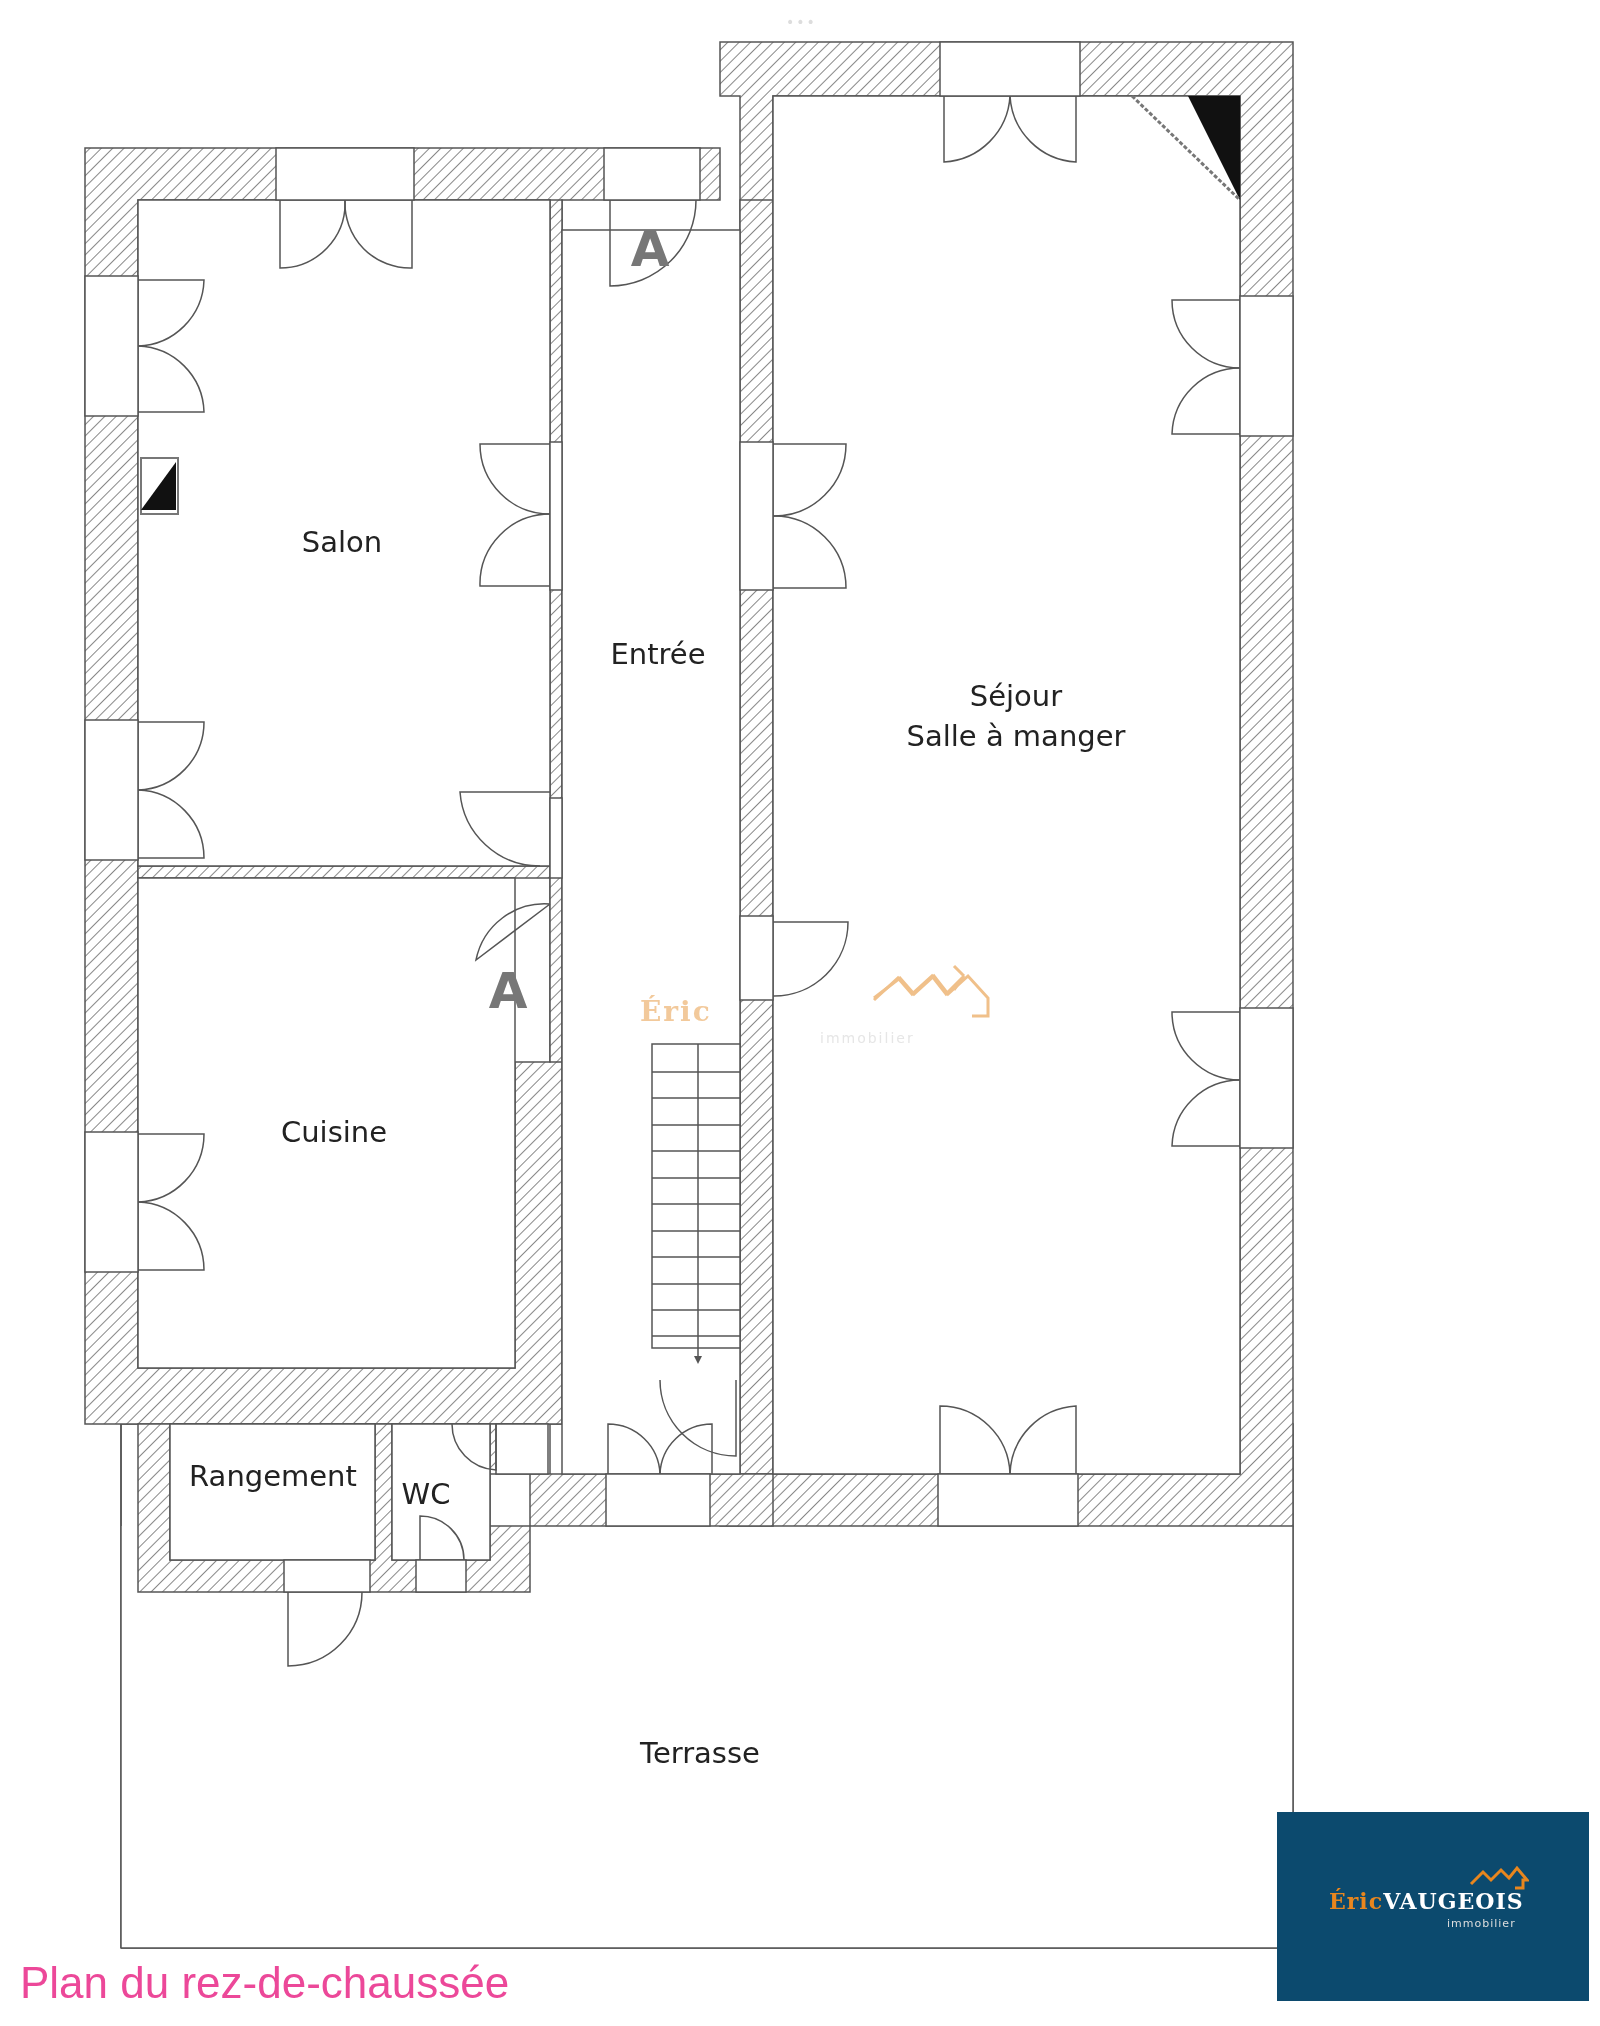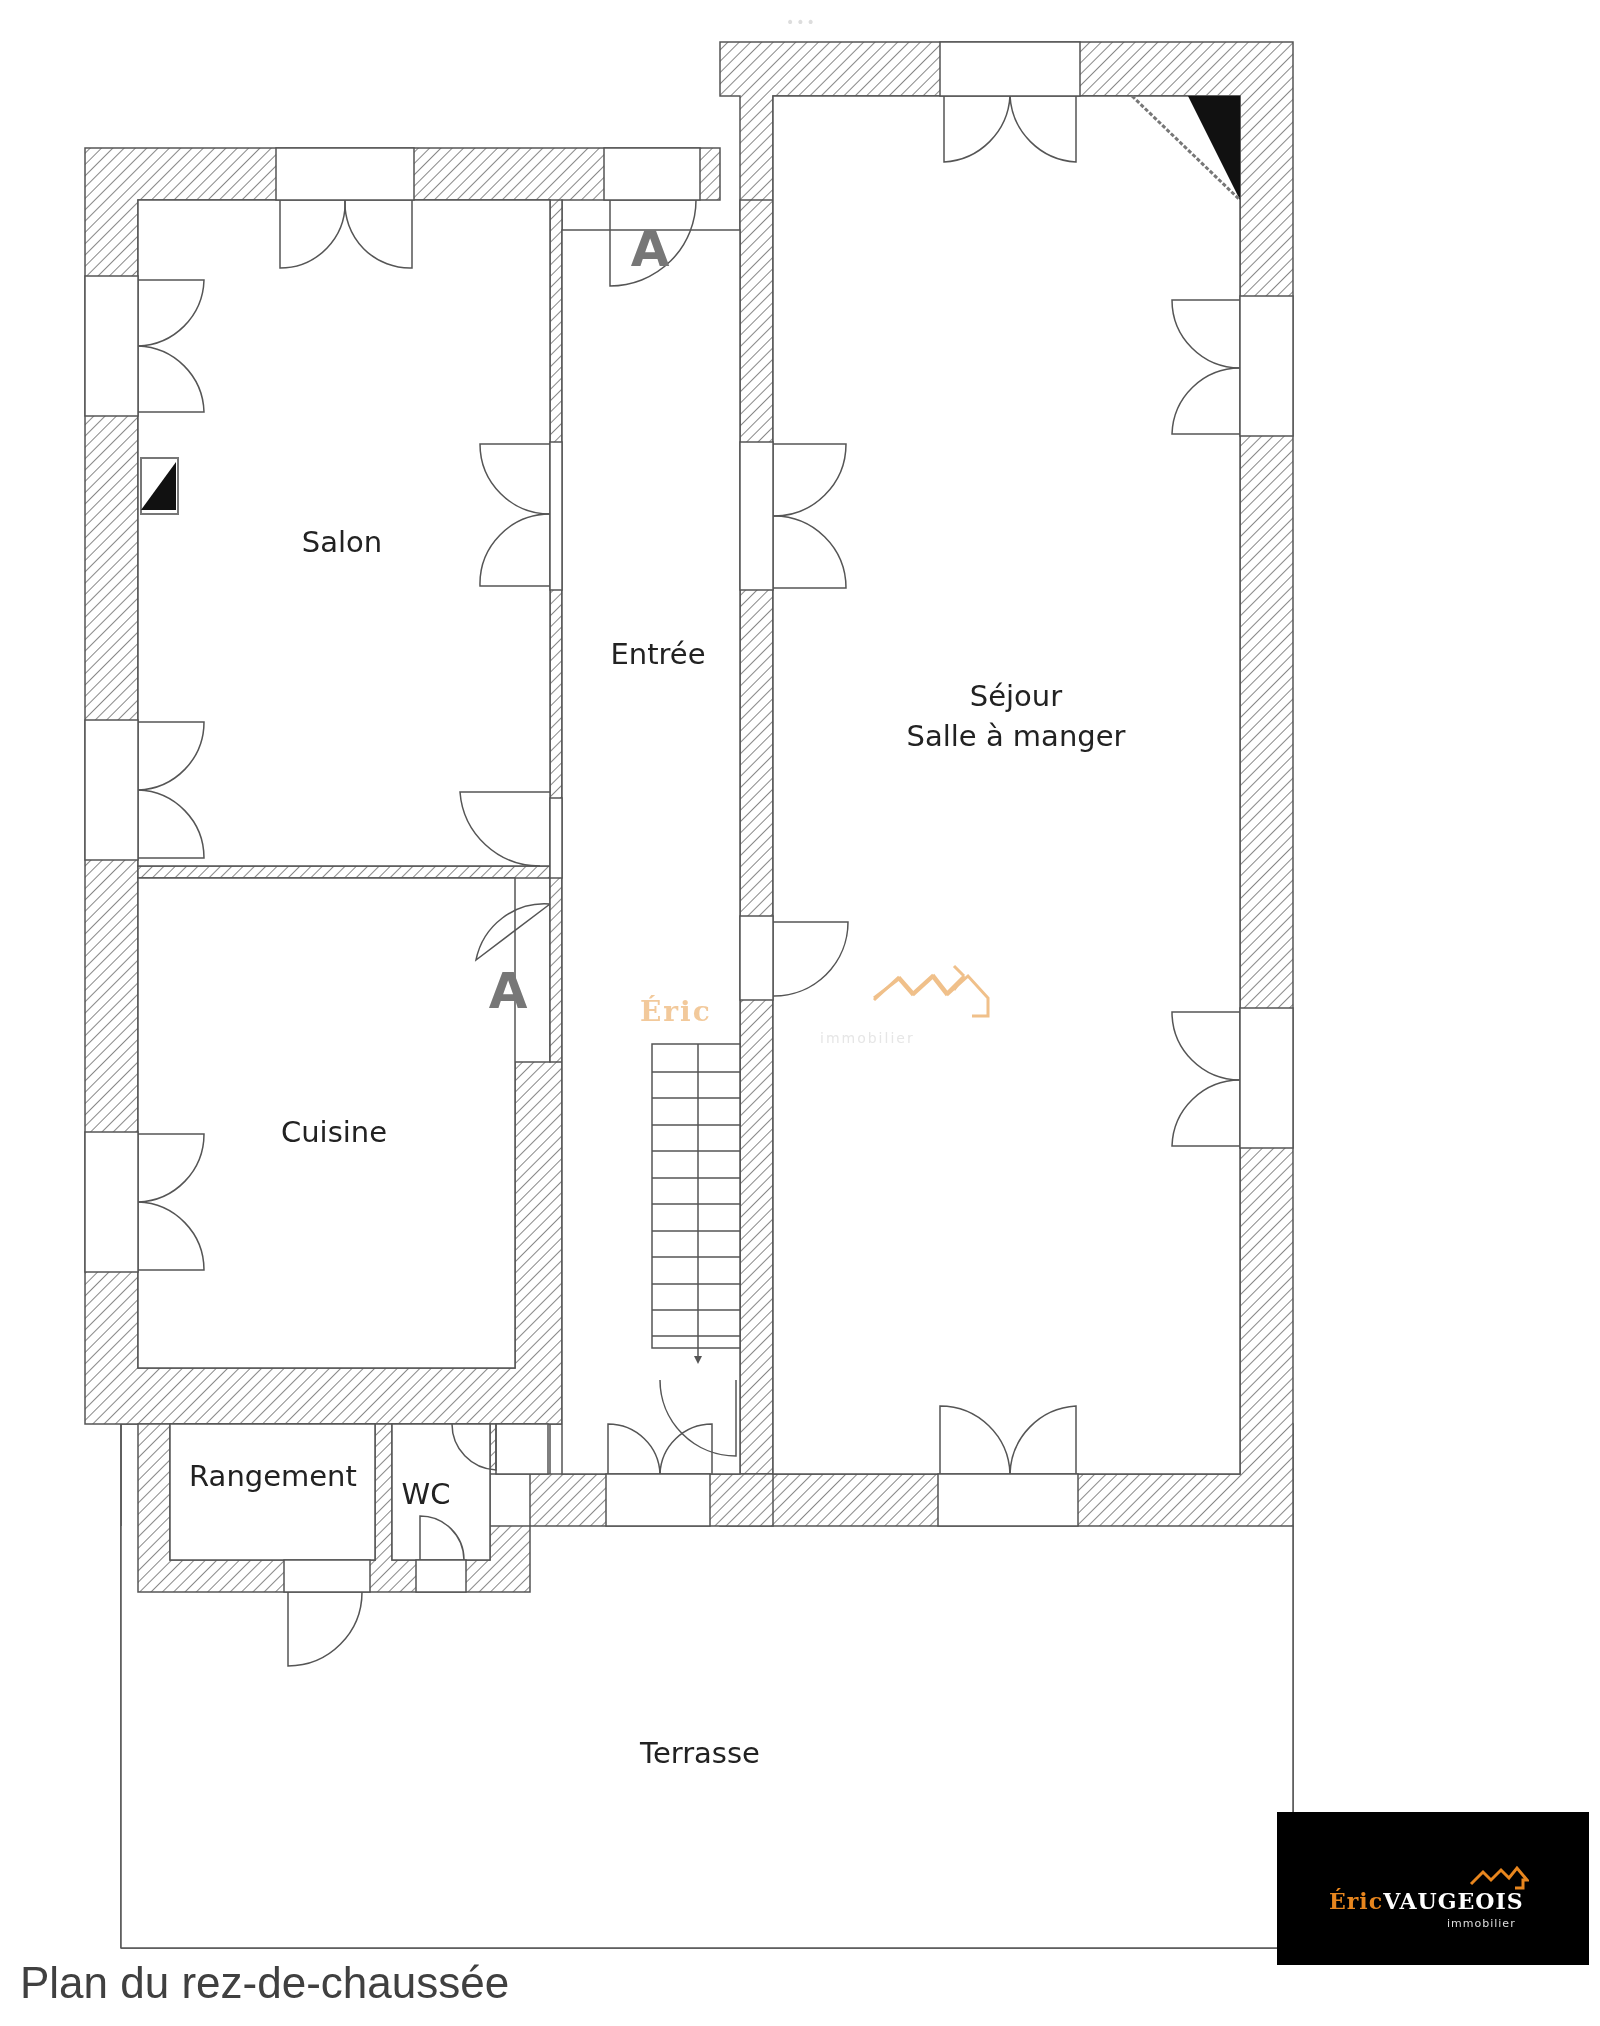--- a/index.html
+++ b/index.html
@@ -3,22 +3,22 @@
 <meta charset="utf-8">
 <style>
   html,body{margin:0;padding:0;background:#fff;}
   body{width:1600px;height:2026px;position:relative;overflow:hidden;font-family:"DejaVu Sans",sans-serif;}
   svg{position:absolute;left:0;top:0;}
   .wall{fill:url(#hatch);stroke:#555;stroke-width:1.5;}
   .ln{fill:none;stroke:#555;stroke-width:1.5;}
   .win{fill:#fff;stroke:#555;stroke-width:1.5;}
   .room-label{font-family:"DejaVu Sans",sans-serif;font-size:29px;fill:#222;}
   .marker{font-family:"DejaVu Sans",sans-serif;font-size:50px;font-weight:bold;fill:#777;}
-  .caption{position:absolute;left:20px;top:1958px;font-family:"Liberation Sans",sans-serif;font-size:44px;color:#404040;}
-  .logo-box{position:absolute;left:1277px;top:1812px;width:312px;height:153px;background:#000000;}
+  .caption{position:absolute;left:20px;top:1958px;font-family:"Liberation Sans",sans-serif;font-size:44px;color:#ec4899;}
+  .logo-box{position:absolute;left:1277px;top:1812px;width:312px;height:189px;background:#0c4a6e;}
   .logo-text{position:absolute;left:52px;top:76px;font-family:"DejaVu Serif",serif;font-weight:bold;font-size:22px;color:#fff;letter-spacing:1px;}
   .logo-text .eric{color:#e8861e;}
   .logo-sub{position:absolute;left:170px;top:105px;font-family:"DejaVu Sans",sans-serif;font-size:11px;color:#ddd;letter-spacing:1px;}
   .wm{position:absolute;left:640px;top:995px;font-family:"DejaVu Serif",serif;font-weight:bold;font-size:28px;color:#f0c08a;opacity:0.85;letter-spacing:2px;}
   .wm-sub{position:absolute;left:820px;top:1030px;font-family:"DejaVu Sans",sans-serif;font-size:14px;color:#e6e6e6;letter-spacing:2px;}
   .dots{position:absolute;left:786px;top:14px;font-size:14px;color:#ddd;letter-spacing:2px;}
 </style>
 </head>
 <body>
 

